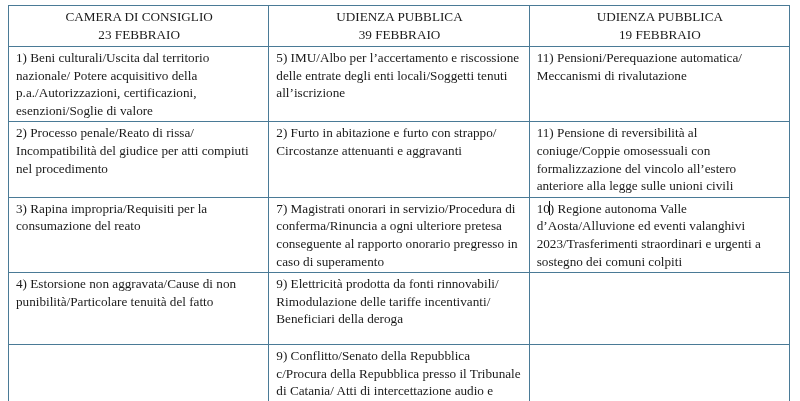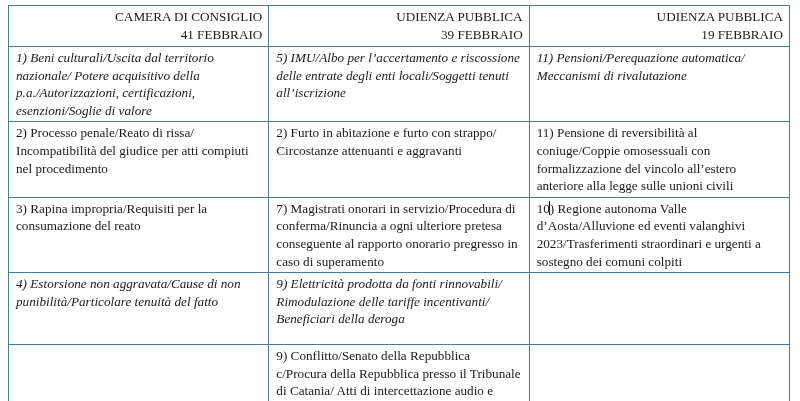--- a/index.html
+++ b/index.html
@@ -26,21 +26,21 @@
   #doc-table td,
   #doc-table th {
     border: 1px solid #4a7a96;
     vertical-align: top;
     padding: 2px 6px 2px 7px;
     font-weight: normal;
     font-size: 13.2px;
     line-height: 17.6px;
   }
   .col-head {
-    text-align: right;
+    text-align: center;
     height: 36px;
     vertical-align: middle;
     padding-top: 3px;
     margin-top: 44px;
   }
   .col-head .head-line {
     display: block;
     white-space: nowrap;
   }
   .cell-text {
@@ -61,35 +61,35 @@
   }
 </style>
 </head>
 <body>
 
 <table id="doc-table">
   <thead>
     <tr>
       <th class="col-head">
         <span class="head-line">CAMERA DI CONSIGLIO</span>
-        <span class="head-line">41 FEBBRAIO</span>
+        <span class="head-line">23 FEBBRAIO</span>
       </th>
       <th class="col-head">
         <span class="head-line">UDIENZA PUBBLICA</span>
         <span class="head-line">39 FEBBRAIO</span>
       </th>
       <th class="col-head">
         <span class="head-line">UDIENZA PUBBLICA</span>
         <span class="head-line">19 FEBBRAIO</span>
       </th>
     </tr>
   </thead>
   <tbody>
 
-    <tr style="height:59px;font-style:italic;">
+    <tr style="height:59px;">
       <td>
         <span class="cell-text">1) Beni culturali/Uscita dal territorio nazionale/ Potere acquisitivo della p.a./Autorizzazioni, certificazioni, esenzioni/Soglie di valore</span>
       </td>
       <td>
         <span class="cell-text">5) IMU/Albo per l’accertamento e riscossione delle entrate degli enti locali/Soggetti tenuti all’iscrizione</span>
       </td>
       <td>
         <span class="cell-text">11) Pensioni/Perequazione automatica/ Meccanismi di rivalutazione</span>
       </td>
     </tr>
@@ -111,21 +111,21 @@
         <span class="cell-text">3) Rapina impropria/Requisiti per la consumazione del reato</span>
       </td>
       <td>
         <span class="cell-text">7) Magistrati onorari in servizio/Procedura di conferma/Rinuncia a ogni ulteriore pretesa conseguente al rapporto onorario pregresso in caso di superamento</span>
       </td>
       <td>
         <span class="cell-text"><span>10</span><span class="caret"></span><span>) Regione autonoma Valle d’Aosta/Alluvione ed eventi valanghivi 2023/Trasferimenti straordinari e urgenti a sostegno dei comuni colpiti</span></span>
       </td>
     </tr>
 
-    <tr style="height:72px;font-style:italic;">
+    <tr style="height:72px;">
       <td>
         <span class="cell-text">4) Estorsione non aggravata/Cause di non punibilità/Particolare tenuità del fatto</span>
       </td>
       <td>
         <span class="cell-text">9) Elettricità prodotta da fonti rinnovabili/ Rimodulazione delle tariffe incentivanti/ Beneficiari della deroga</span>
       </td>
       <td class="empty-cell"></td>
     </tr>
 
     <tr>

